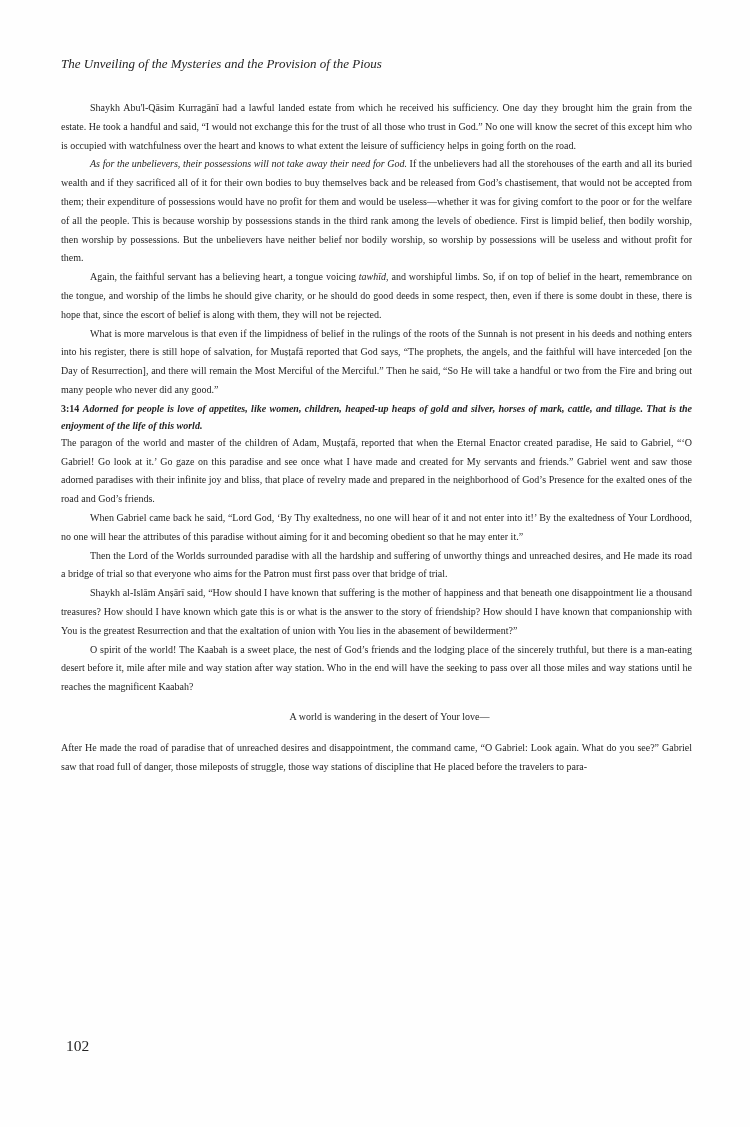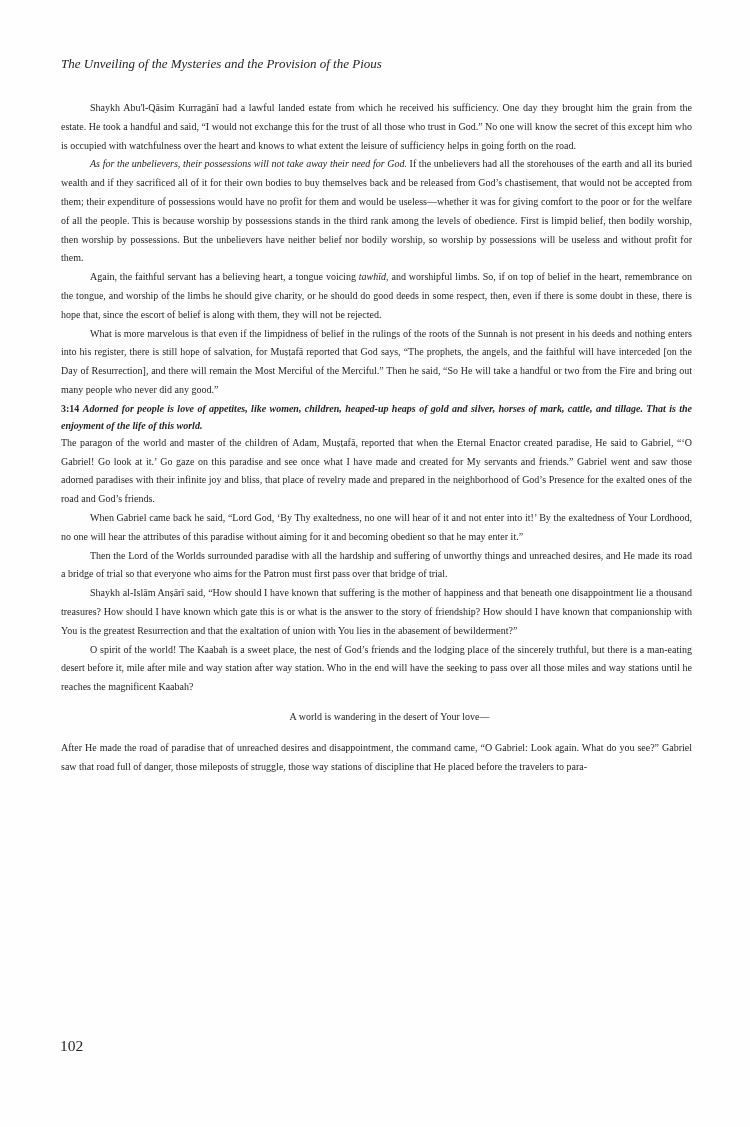--- a/index.html
+++ b/index.html
@@ -41,21 +41,21 @@
   }
   .section-heading .heading-body { font-style: italic; }
   .verse-block {
     margin: 11px 0 12px 0;
     text-align: center;
   }
   .verse-line-1 { padding-left: 26px; }
   .verse-line-2 { padding-left: 58px; }
   .page-number {
     position: absolute;
-    left: 60px;
+    left: 66px;
     top: 1036px;
     font-size: 15.5px;
     line-height: 19px;
   }
 </style>
 </head>
 <body>
 
 <div class="page">
   <div class="content-area">

